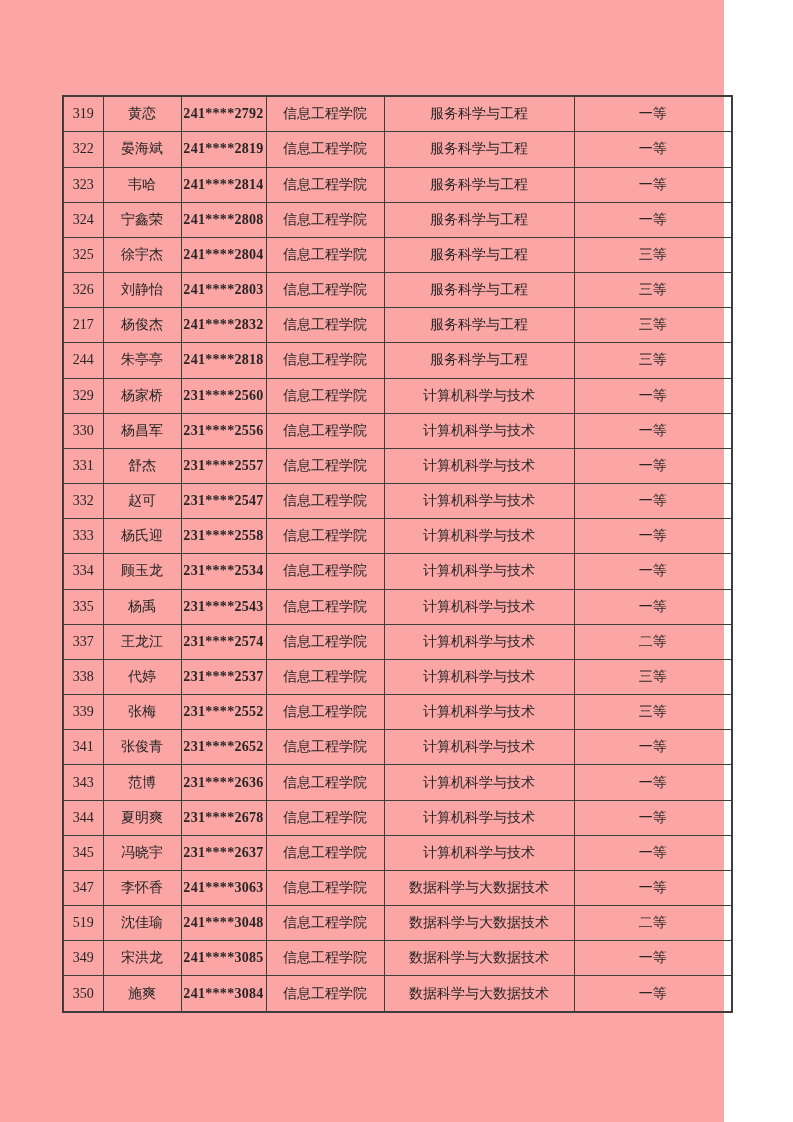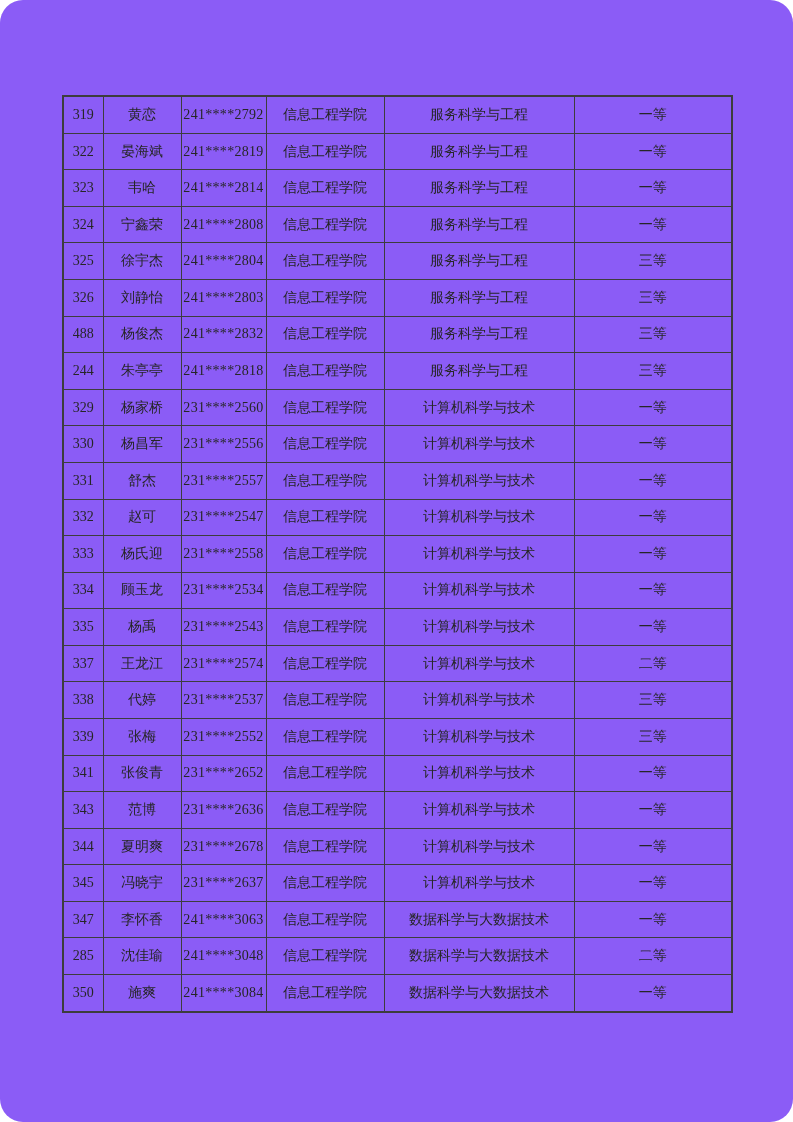--- a/index.html
+++ b/index.html
@@ -10,24 +10,23 @@
     width: 793px;
     height: 1122px;
     background: #ffffff;
     position: relative;
     font-family: "Liberation Serif", "DejaVu Serif", serif;
     overflow: hidden;
   }
   .page {
     position: absolute;
     left: 0; top: 0;
-    width: 793px;
+    width: 724px;
     height: 1122px;
-    background: #8b5cf6;
-    border-radius: 23px;
+    background: #fca5a5;
   }
   table.award-table {
     position: absolute;
     left: 62px;
     top: 95px;
     width: 669px;
     height: 918px;
     border-collapse: collapse;
     table-layout: fixed;
     border: 2px solid #3d3d3d;
@@ -44,20 +43,21 @@
     height: 26px;
   }
   col.c-index   { width: 40px; }
   col.c-name    { width: 78px; }
   col.c-id      { width: 85px; }
   col.c-college { width: 118px; }
   col.c-major   { width: 190px; }
   col.c-award   { width: 158px; }
   td.cell-id {
     letter-spacing: 0.3px;
+    font-weight: bold;
   }
 </style>
 </head>
 <body>
 
 <div class="page">
   <table class="award-table">
     <colgroup>
       <col class="c-index">
       <col class="c-name">
@@ -109,21 +109,21 @@
         </tr>
         <tr>
           <td class="cell-index">326</td>
           <td class="cell-name">刘静怡</td>
           <td class="cell-id">241****2803</td>
           <td class="cell-college">信息工程学院</td>
           <td class="cell-major">服务科学与工程</td>
           <td class="cell-award">三等</td>
         </tr>
         <tr>
-          <td class="cell-index">488</td>
+          <td class="cell-index">217</td>
           <td class="cell-name">杨俊杰</td>
           <td class="cell-id">241****2832</td>
           <td class="cell-college">信息工程学院</td>
           <td class="cell-major">服务科学与工程</td>
           <td class="cell-award">三等</td>
         </tr>
         <tr>
           <td class="cell-index">244</td>
           <td class="cell-name">朱亭亭</td>
           <td class="cell-id">241****2818</td>
@@ -245,26 +245,34 @@
         </tr>
         <tr>
           <td class="cell-index">347</td>
           <td class="cell-name">李怀香</td>
           <td class="cell-id">241****3063</td>
           <td class="cell-college">信息工程学院</td>
           <td class="cell-major">数据科学与大数据技术</td>
           <td class="cell-award">一等</td>
         </tr>
         <tr>
-          <td class="cell-index">285</td>
+          <td class="cell-index">519</td>
           <td class="cell-name">沈佳瑜</td>
           <td class="cell-id">241****3048</td>
           <td class="cell-college">信息工程学院</td>
           <td class="cell-major">数据科学与大数据技术</td>
           <td class="cell-award">二等</td>
+        </tr>
+        <tr>
+          <td class="cell-index">349</td>
+          <td class="cell-name">宋洪龙</td>
+          <td class="cell-id">241****3085</td>
+          <td class="cell-college">信息工程学院</td>
+          <td class="cell-major">数据科学与大数据技术</td>
+          <td class="cell-award">一等</td>
         </tr>
         <tr>
           <td class="cell-index">350</td>
           <td class="cell-name">施爽</td>
           <td class="cell-id">241****3084</td>
           <td class="cell-college">信息工程学院</td>
           <td class="cell-major">数据科学与大数据技术</td>
           <td class="cell-award">一等</td>
         </tr>
       </tbody>

